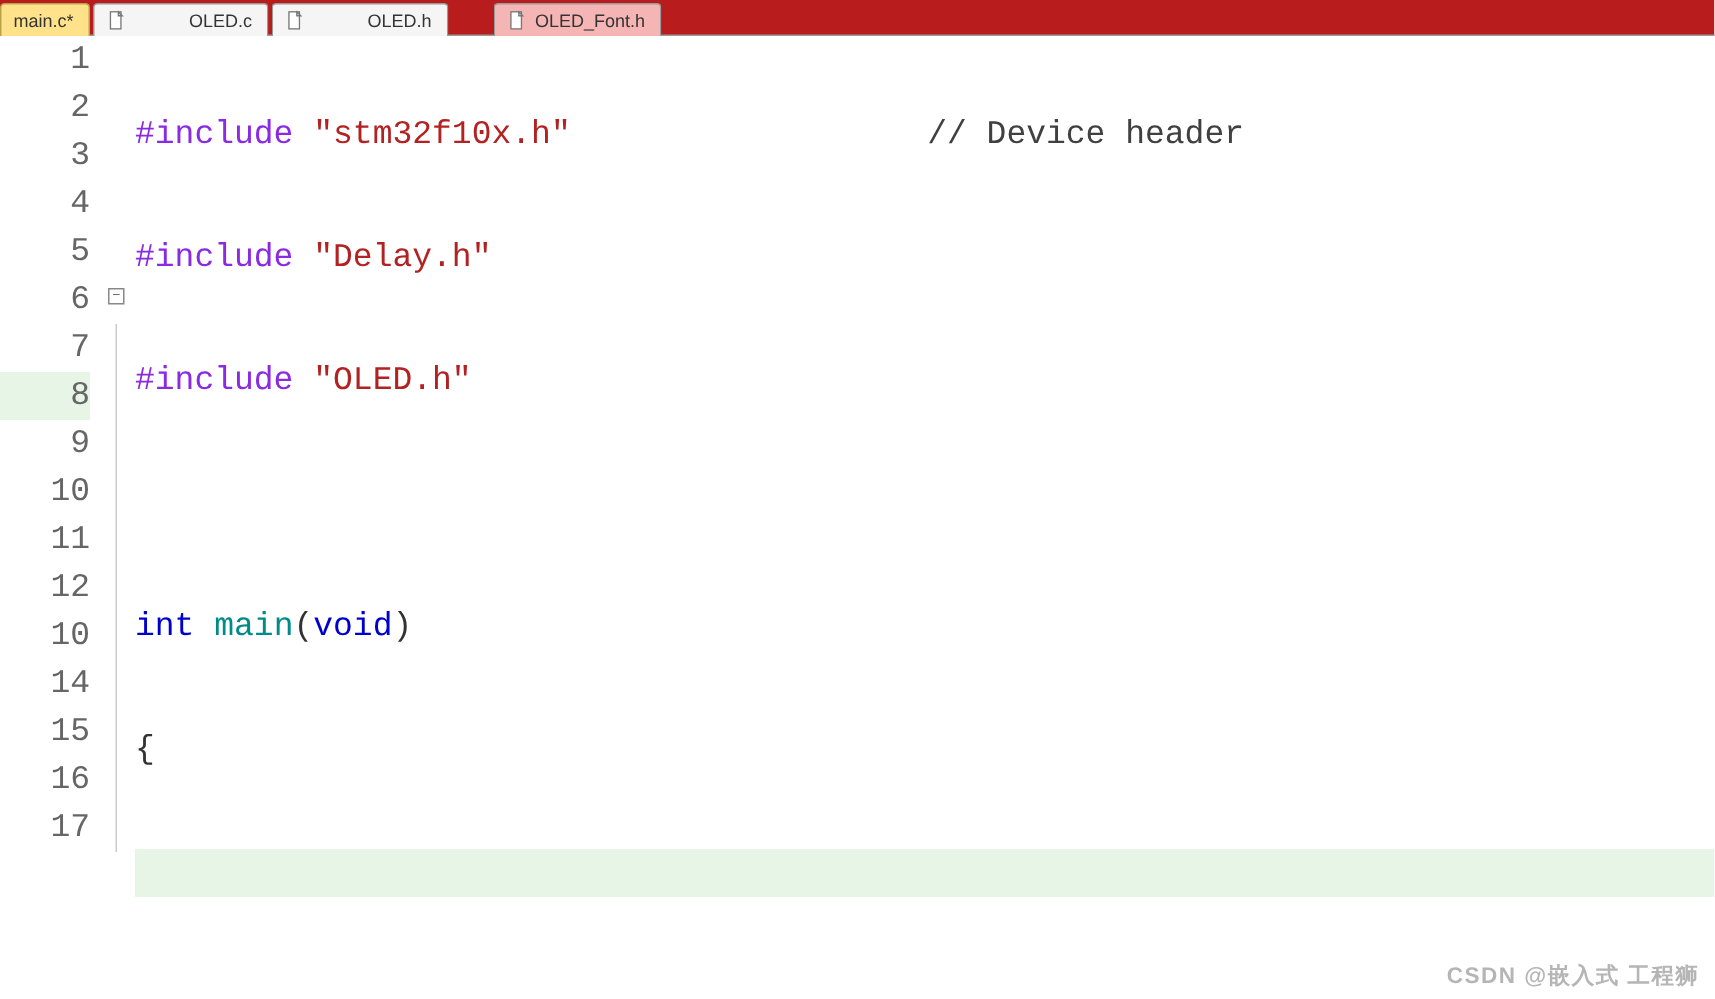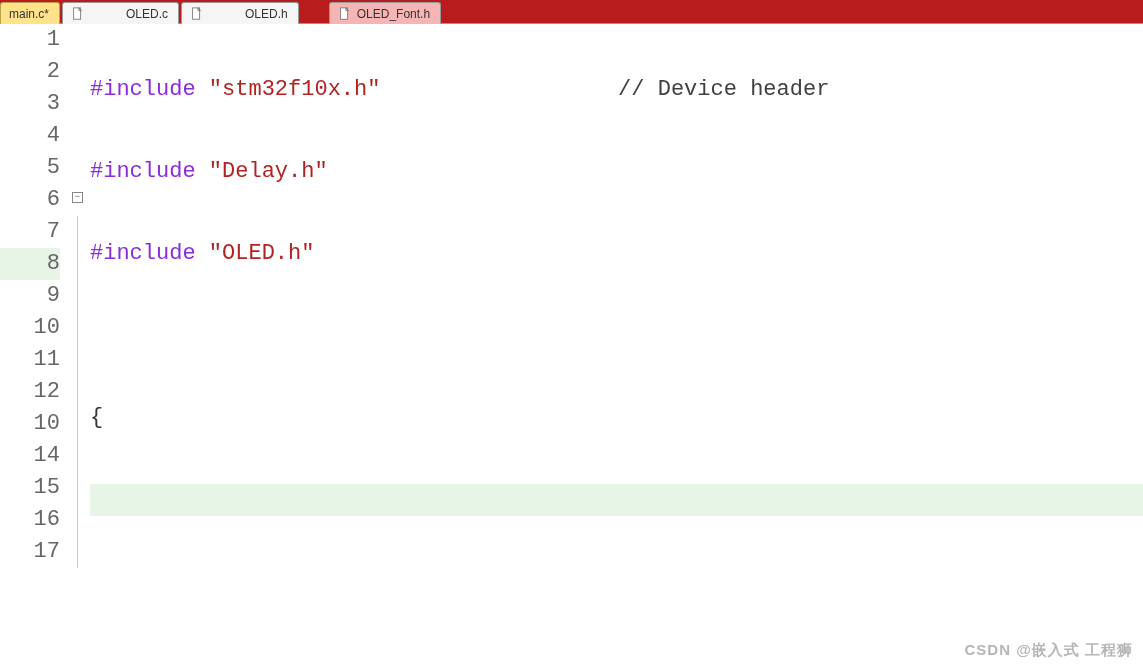--- a/index.html
+++ b/index.html
@@ -184,20 +184,21 @@
       <div class="gutter-line">17</div>
     </div>
     <div class="vline"></div>
   </div>
 
   <div class="code">
     <div class="code-line"><span class="directive">#include </span><span class="string">"stm32f10x.h"</span><span class="plain">                  </span><span class="comment">// Device header</span></div>
     <div class="code-line"><span class="directive">#include </span><span class="string">"Delay.h"</span></div>
     <div class="code-line"><span class="directive">#include </span><span class="string">"OLED.h"</span></div>
     <div class="code-line"></div>
+    <div class="code-line"><span class="keyword">int</span><span class="plain"> </span><span class="func">main</span><span class="plain">(</span><span class="keyword">void</span><span class="plain">)</span></div>
     <div class="code-line"><span class="plain">{</span></div>
     <div class="code-line hl"></div>
     
     
     
     
     
     
     
     

